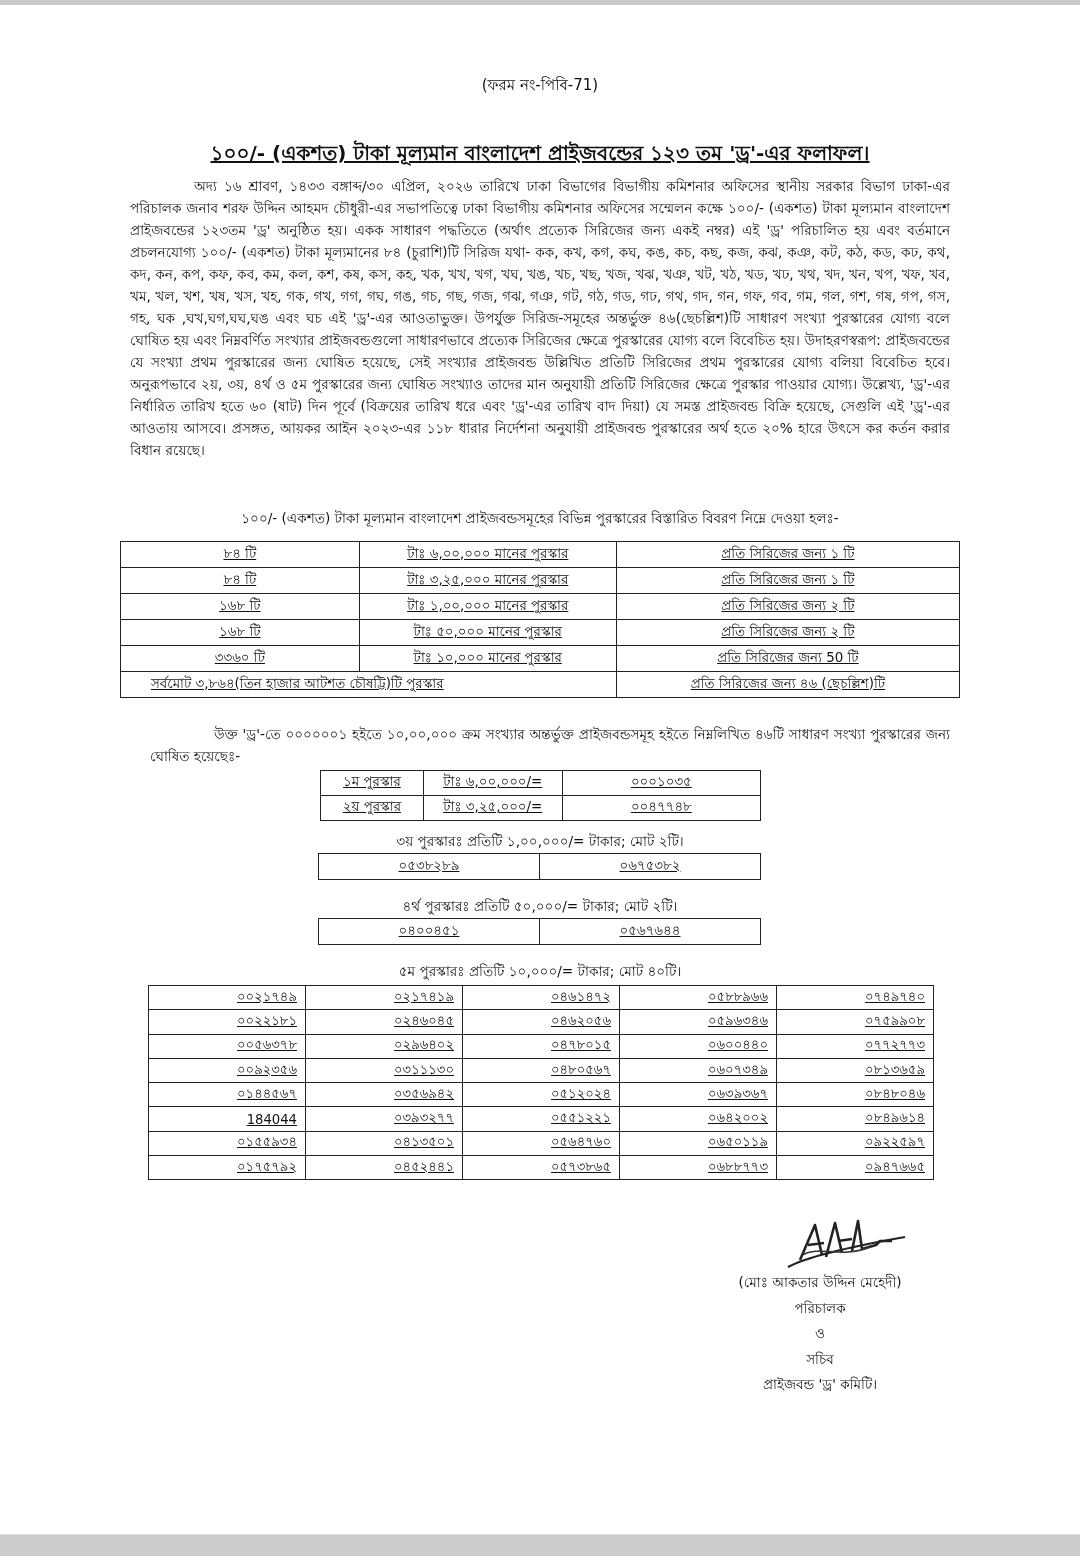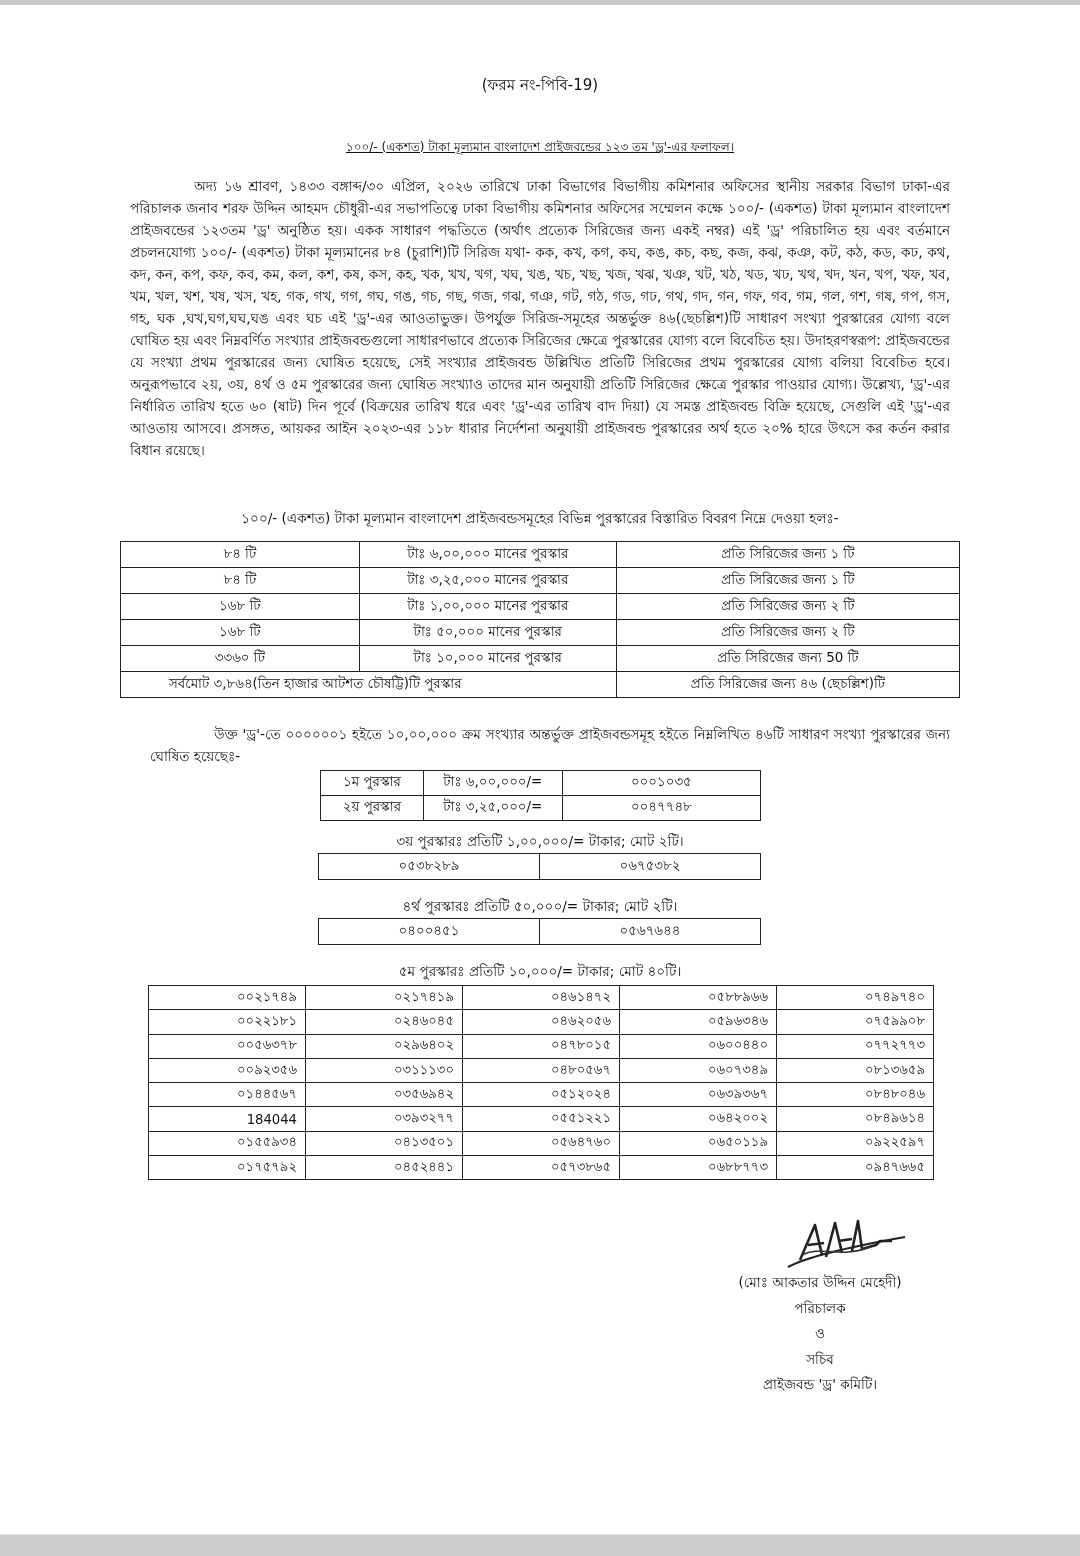--- a/index.html
+++ b/index.html
@@ -3,37 +3,37 @@
 <meta charset="utf-8">
 <style>
   * { box-sizing: border-box; margin: 0; padding: 0; }
   html, body { width: 1080px; height: 1556px; background: #ffffff; overflow: hidden; }
   body { position: relative; font-family: "DejaVu Sans", "Liberation Sans", sans-serif; color: #111; }
   .topbar { position: absolute; left: 0; top: 0; width: 1080px; height: 5px; background: #c9c9c9; }
   .bottombar { position: absolute; left: 0; top: 1534px; width: 1080px; height: 22px; background: #cccccc; border-top: 1px solid #e4e4e4; }
   .page { position: absolute; left: 0; top: 5px; width: 1080px; height: 1529px; }
 
   .form-no { position: absolute; top: 68px; left: 0; width: 1080px; text-align: center; font-size: 15px; }
-  .title { position: absolute; top: 133px; left: 0; width: 1080px; text-align: center; font-size: 12px; font-weight: normal; text-decoration: underline; }
+  .title { position: absolute; top: 133px; left: 0; width: 1080px; text-align: center; font-size: 20px; font-weight: bold; text-decoration: underline; }
 
   .para { position: absolute; left: 130px; width: 820px; font-size: 13.6px; line-height: 22px; text-align: justify; }
   .para .indent { display: inline-block; width: 64px; }
   #para-main { top: 170px; }
 
   .subhead { position: absolute; left: 0; width: 1080px; text-align: center; font-size: 13.6px; }
 
-  table { border-collapse: collapse; position: absolute; }
+  table { border-collapse: collapse; position: absolute; text-decoration: underline; }
   td { border: 1.4px solid #222; font-size: 13.4px; padding: 0 8px; height: 24px; white-space: nowrap; }
 
   #summary-table { left: 120px; top: 536px; width: 840px; }
   #summary-table td { height: 26px; text-align: center; }
   #summary-table td.c1 { width: 233px; }
   #summary-table td.c2 { width: 251px; }
   #summary-table td.c3 { width: 335px; }
-  #summary-table td.total { text-align: left; padding-left: 48px; }
+  #summary-table td.total { text-align: left; padding-left: 30px; }
 
   #para-second { top: 718px; left: 150px; width: 800px; text-indent: 0; }
 
   #top-prizes { left: 320px; top: 765px; width: 441px; }
   #top-prizes td { text-align: center; height: 25px; }
   #top-prizes td.p1 { width: 103px; }
   #top-prizes td.p2 { width: 139px; }
   #top-prizes td.p3 { width: 199px; }
 
   .pair { left: 318px; width: 443px; }
@@ -48,21 +48,21 @@
   .sig-mark { position: absolute; left: 80px; top: 20px; width: 130px; height: 60px; }
   .sig-lines { position: absolute; left: 0; top: 75px; width: 240px; text-align: center; font-size: 13.5px; line-height: 25.5px; }
 </style>
 </head>
 <body>
 
 <div class="topbar"></div>
 
 <div class="page">
 
-  <div class="form-no">(ফরম নং-পিবি-19)</div>
+  <div class="form-no">(ফরম নং-পিবি-71)</div>
   <div class="title">১০০/- (একশত) টাকা মূল্যমান বাংলাদেশ প্রাইজবন্ডের ১২৩ তম 'ড্র'-এর ফলাফল।</div>
 
   <div class="para" id="para-main"><span class="indent"></span><span>অদ্য ১৬ শ্রাবণ, ১৪৩৩ বঙ্গাব্দ/৩০ এপ্রিল, ২০২৬ তারিখে ঢাকা বিভাগের বিভাগীয় কমিশনার অফিসের স্থানীয় সরকার বিভাগ ঢাকা-এর পরিচালক জনাব শরফ উদ্দিন আহমদ চৌধুরী-এর সভাপতিত্বে ঢাকা বিভাগীয় কমিশনার অফিসের সম্মেলন কক্ষে ১০০/- (একশত) টাকা মূল্যমান বাংলাদেশ প্রাইজবন্ডের ১২৩তম 'ড্র' অনুষ্ঠিত হয়। একক সাধারণ পদ্ধতিতে (অর্থাৎ প্রত্যেক সিরিজের জন্য একই নম্বর) এই 'ড্র' পরিচালিত হয় এবং বর্তমানে প্রচলনযোগ্য ১০০/- (একশত) টাকা মূল্যমানের ৮৪ (চুরাশি)টি সিরিজ যথা- কক, কখ, কগ, কঘ, কঙ, কচ, কছ, কজ, কঝ, কঞ, কট, কঠ, কড, কঢ, কথ, কদ, কন, কপ, কফ, কব, কম, কল, কশ, কষ, কস, কহ, খক, খখ, খগ, খঘ, খঙ, খচ, খছ, খজ, খঝ, খঞ, খট, খঠ, খড, খঢ, খথ, খদ, খন, খপ, খফ, খব, খম, খল, খশ, খষ, খস, খহ, গক, গখ, গগ, গঘ, গঙ, গচ, গছ, গজ, গঝ, গঞ, গট, গঠ, গড, গঢ, গথ, গদ, গন, গফ, গব, গম, গল, গশ, গষ, গপ, গস, গহ, ঘক ,ঘখ,ঘগ,ঘঘ,ঘঙ এবং ঘচ এই 'ড্র'-এর আওতাভুক্ত। উপর্যুক্ত সিরিজ-সমূহের অন্তর্ভুক্ত ৪৬(ছেচল্লিশ)টি সাধারণ সংখ্যা পুরস্কারের যোগ্য বলে ঘোষিত হয় এবং নিম্নবর্ণিত সংখ্যার প্রাইজবন্ডগুলো সাধারণভাবে প্রত্যেক সিরিজের ক্ষেত্রে পুরস্কারের যোগ্য বলে বিবেচিত হয়। উদাহরণস্বরূপ: প্রাইজবন্ডের যে সংখ্যা প্রথম পুরস্কারের জন্য ঘোষিত হয়েছে, সেই সংখ্যার প্রাইজবন্ড উল্লিখিত প্রতিটি সিরিজের প্রথম পুরস্কারের যোগ্য বলিয়া বিবেচিত হবে। অনুরূপভাবে ২য়, ৩য়, ৪র্থ ও ৫ম পুরস্কারের জন্য ঘোষিত সংখ্যাও তাদের মান অনুযায়ী প্রতিটি সিরিজের ক্ষেত্রে পুরস্কার পাওয়ার যোগ্য। উল্লেখ্য, 'ড্র'-এর নির্ধারিত তারিখ হতে ৬০ (ষাট) দিন পূর্বে (বিক্রয়ের তারিখ ধরে এবং 'ড্র'-এর তারিখ বাদ দিয়া) যে সমস্ত প্রাইজবন্ড বিক্রি হয়েছে, সেগুলি এই 'ড্র'-এর আওতায় আসবে। প্রসঙ্গত, আয়কর আইন ২০২৩-এর ১১৮ ধারার নির্দেশনা অনুযায়ী প্রাইজবন্ড পুরস্কারের অর্থ হতে ২০% হারে উৎসে কর কর্তন করার বিধান রয়েছে।</span></div>
 
   <div class="subhead" style="top:503px;">১০০/- (একশত) টাকা মূল্যমান বাংলাদেশ প্রাইজবন্ডসমূহের বিভিন্ন পুরস্কারের বিস্তারিত বিবরণ নিম্নে দেওয়া হলঃ-</div>
 
   <table id="summary-table">
     <tbody>
         <tr>
       <td class="c1">৮৪ টি</td>

